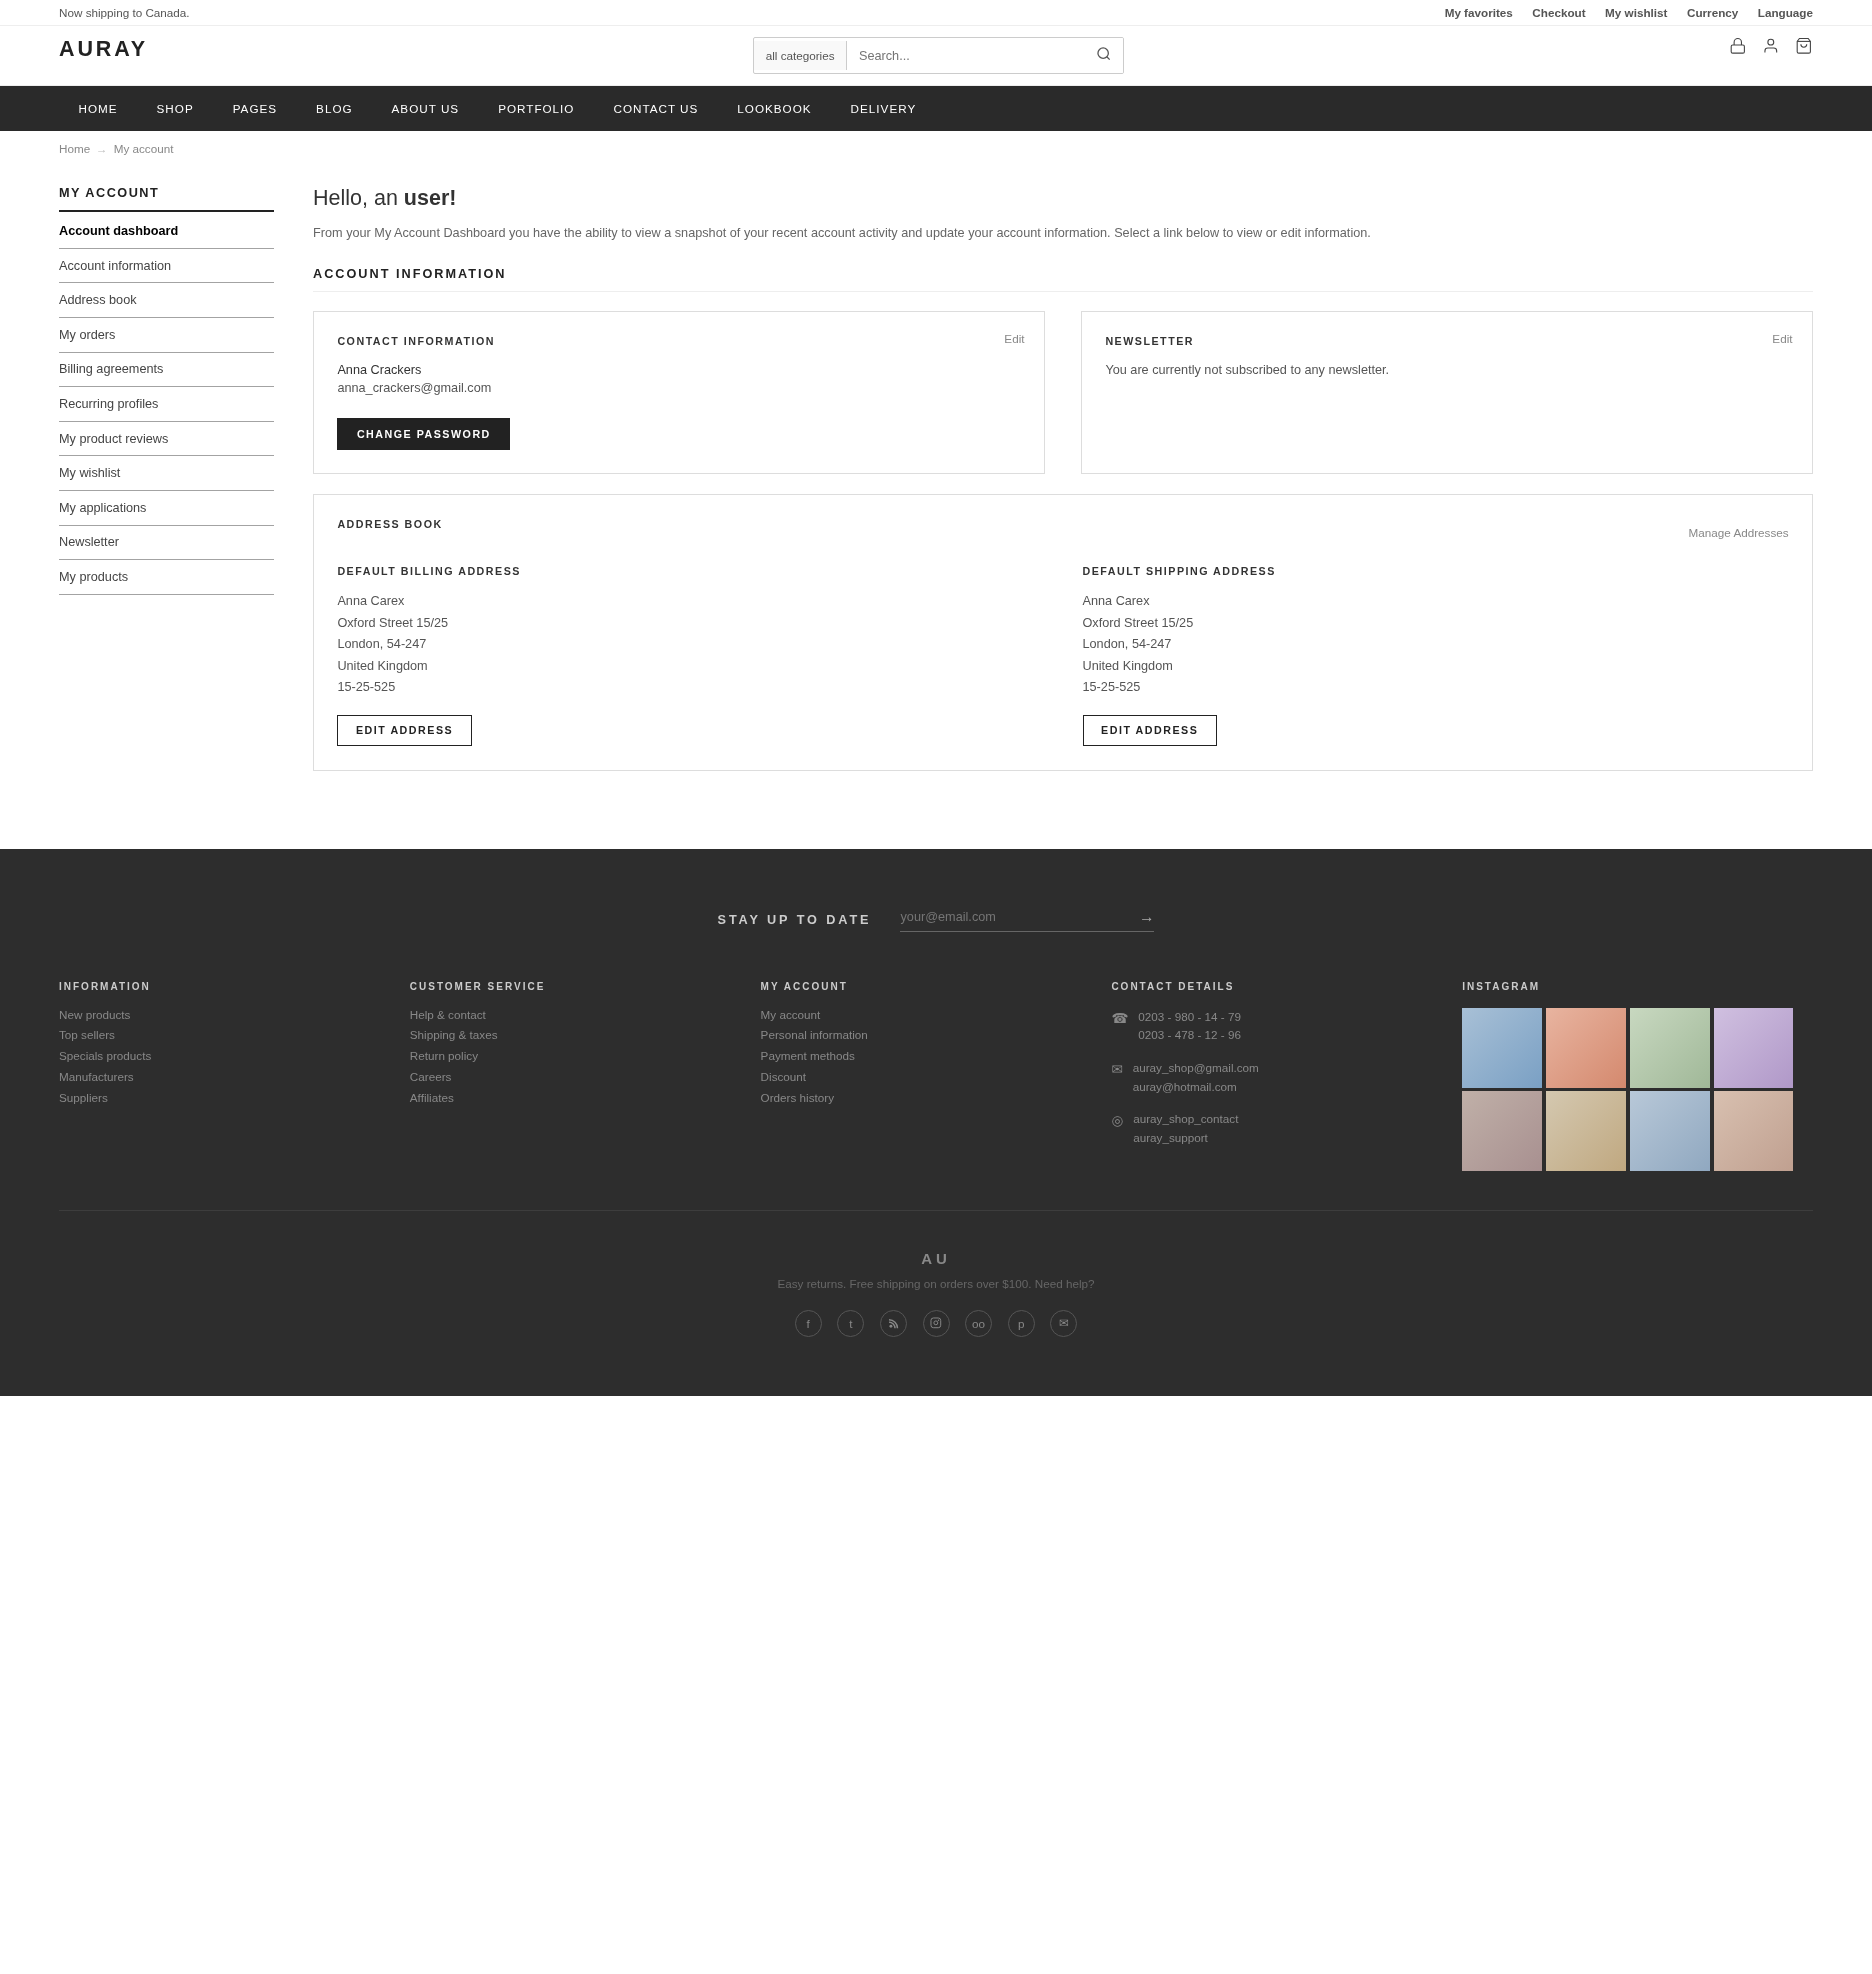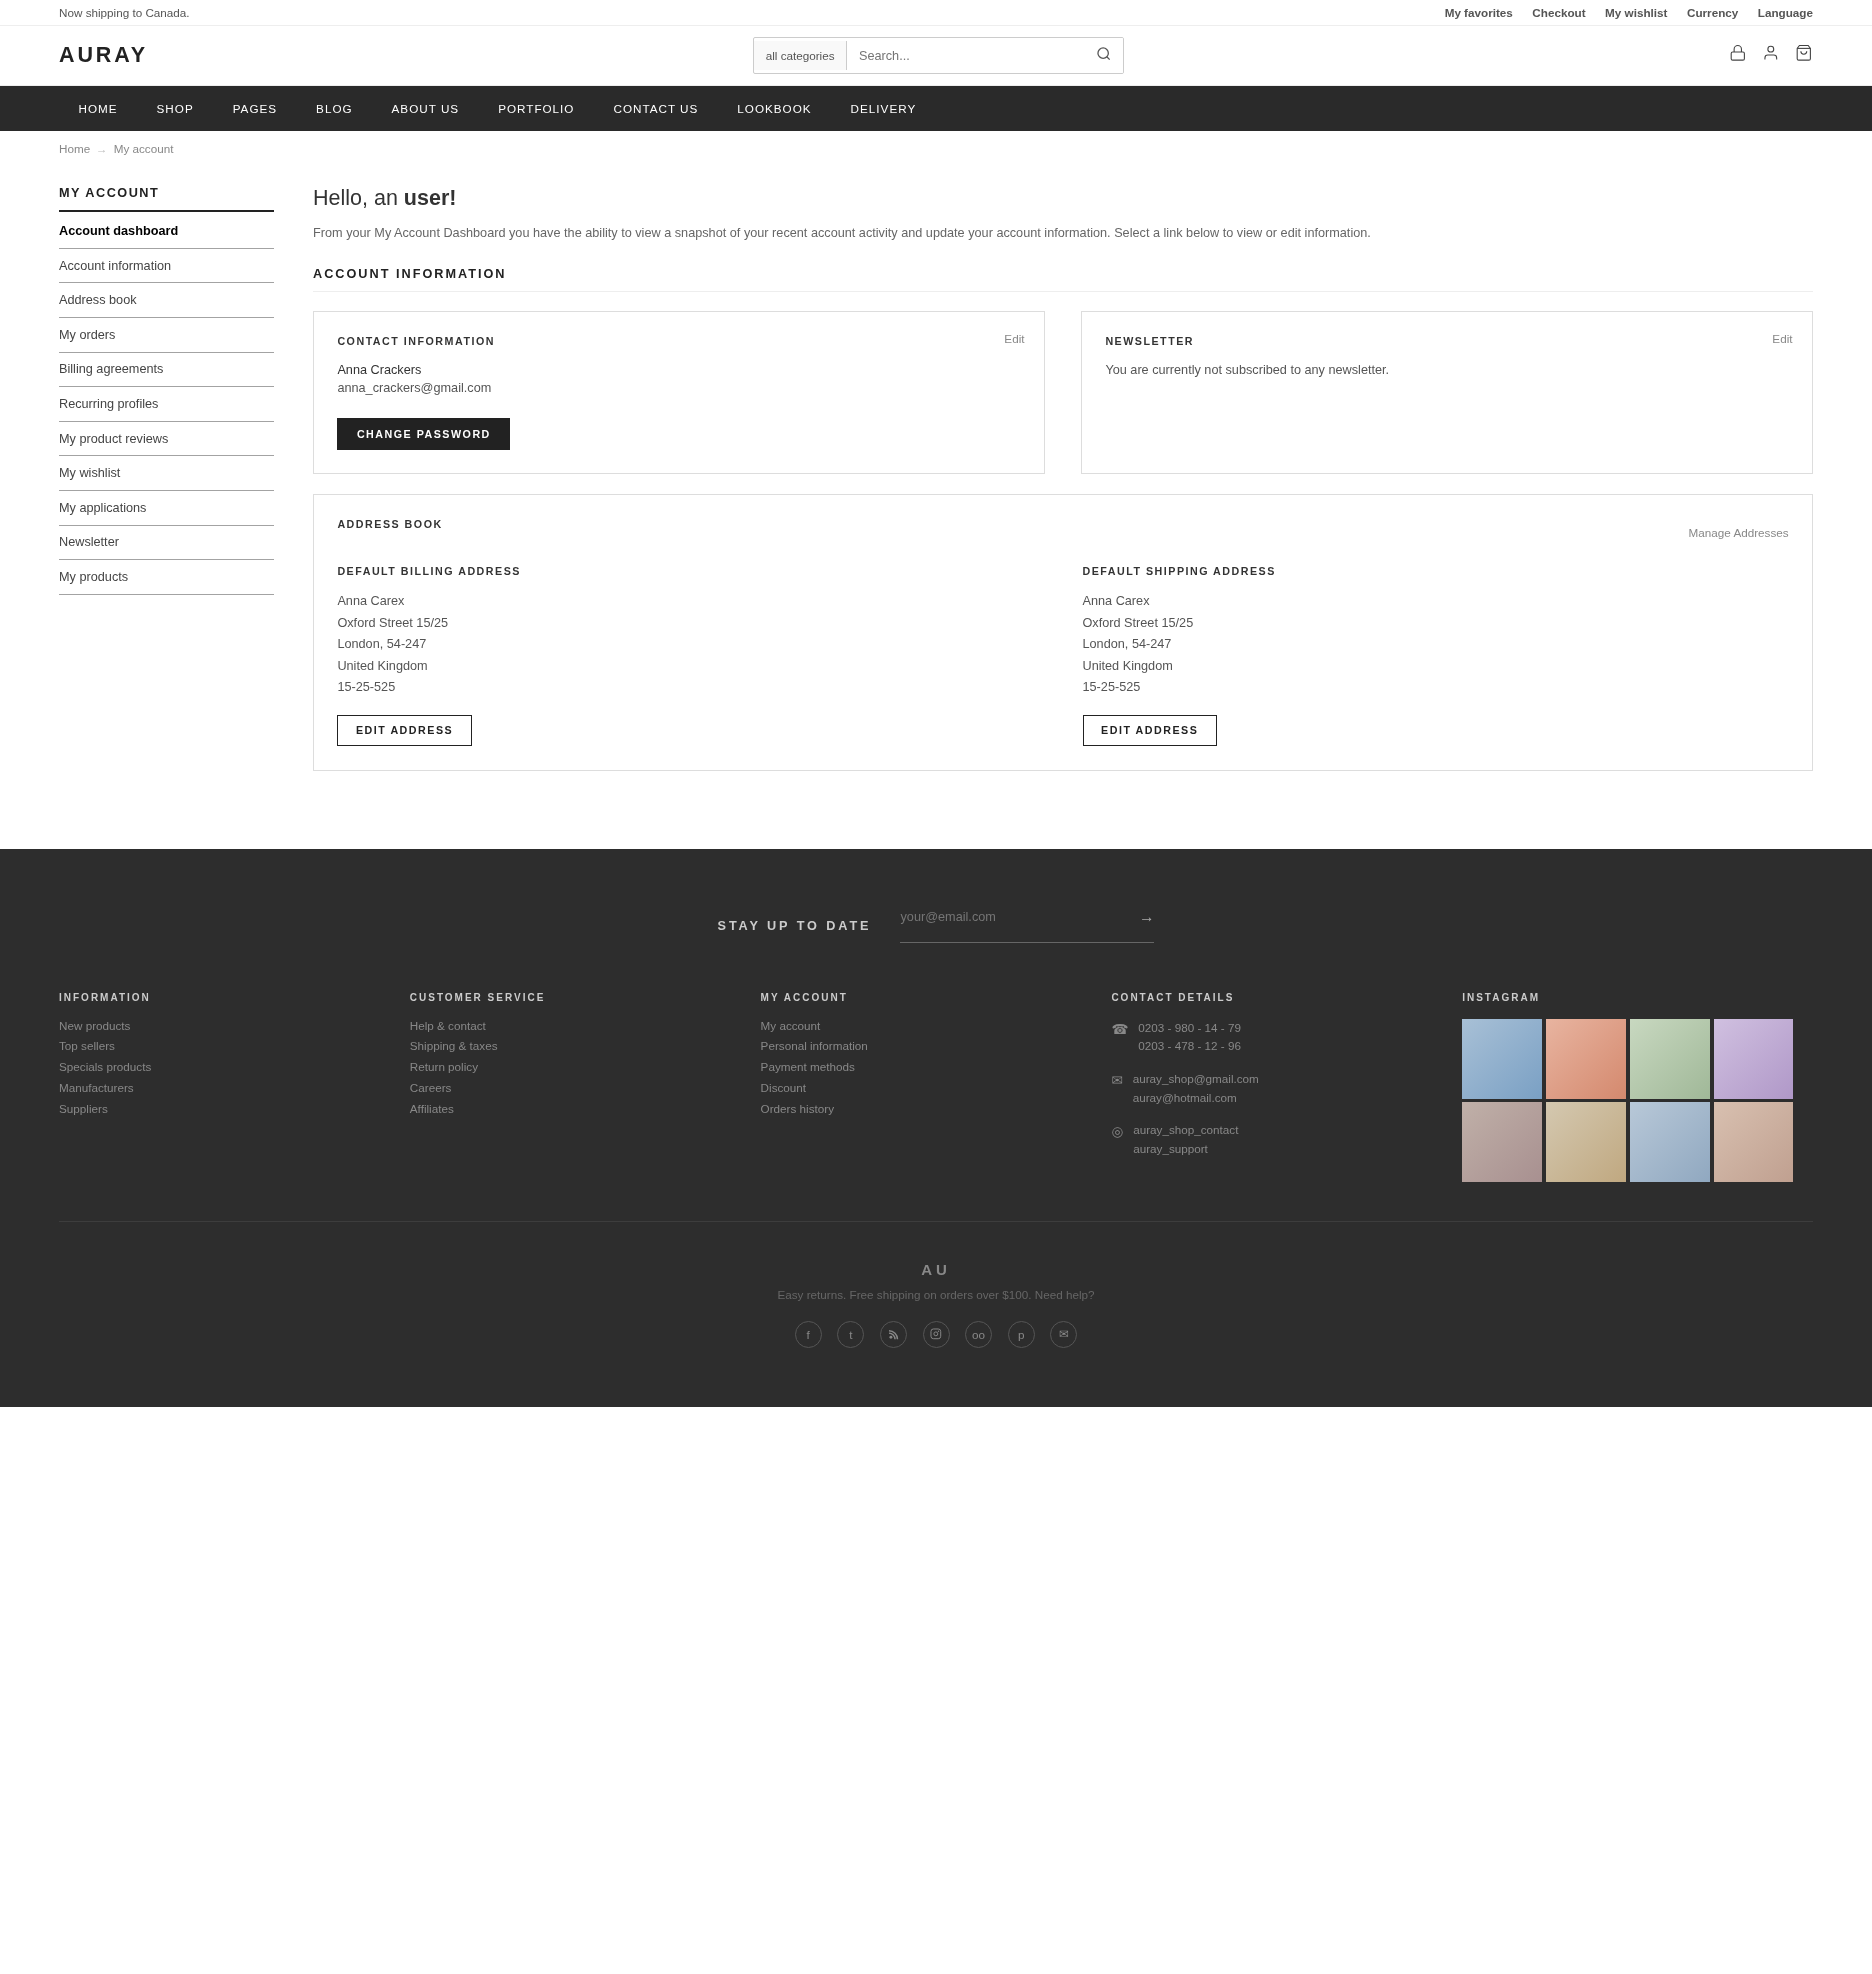--- a/index.html
+++ b/index.html
@@ -16,21 +16,21 @@
       font-size: 11.7px;
       color: #555;
     }
     .top-bar-right { display: flex; gap: 19.5px; font-weight: bold; }
     .top-bar-right a { text-decoration: none; color: #555; cursor: pointer; }
 
     
     .header {
       padding: 11.7px 59px;
       display: flex;
-      align-items: center;
+      align-items: flex-start;
       justify-content: space-between;
       border-bottom: 1px solid #eee;
     }
     .logo { font-size: 21.5px; font-weight: 600; letter-spacing: 2.9px; color: #222; cursor: pointer; }
     .search-bar {
       display: flex;
       align-items: center;
       border: 1px solid #ccc;
       border-radius: 2px;
       overflow: hidden;
@@ -240,21 +240,21 @@
       font-size: 12.7px;
       font-weight: 700;
       letter-spacing: 2.9px;
       text-transform: uppercase;
       color: #ccc;
     }
     .newsletter-form {
       display: flex;
       align-items: center;
       border-bottom: 1px solid #666;
-      padding-bottom: 16px;
+      padding-bottom: 5px;
       gap: 25px;
       width: 254px;
     }
     .newsletter-input {
       background: transparent;
       border: none;
       outline: none;
       color: #ccc;
       font-size: 12.7px;
       flex: 1;

